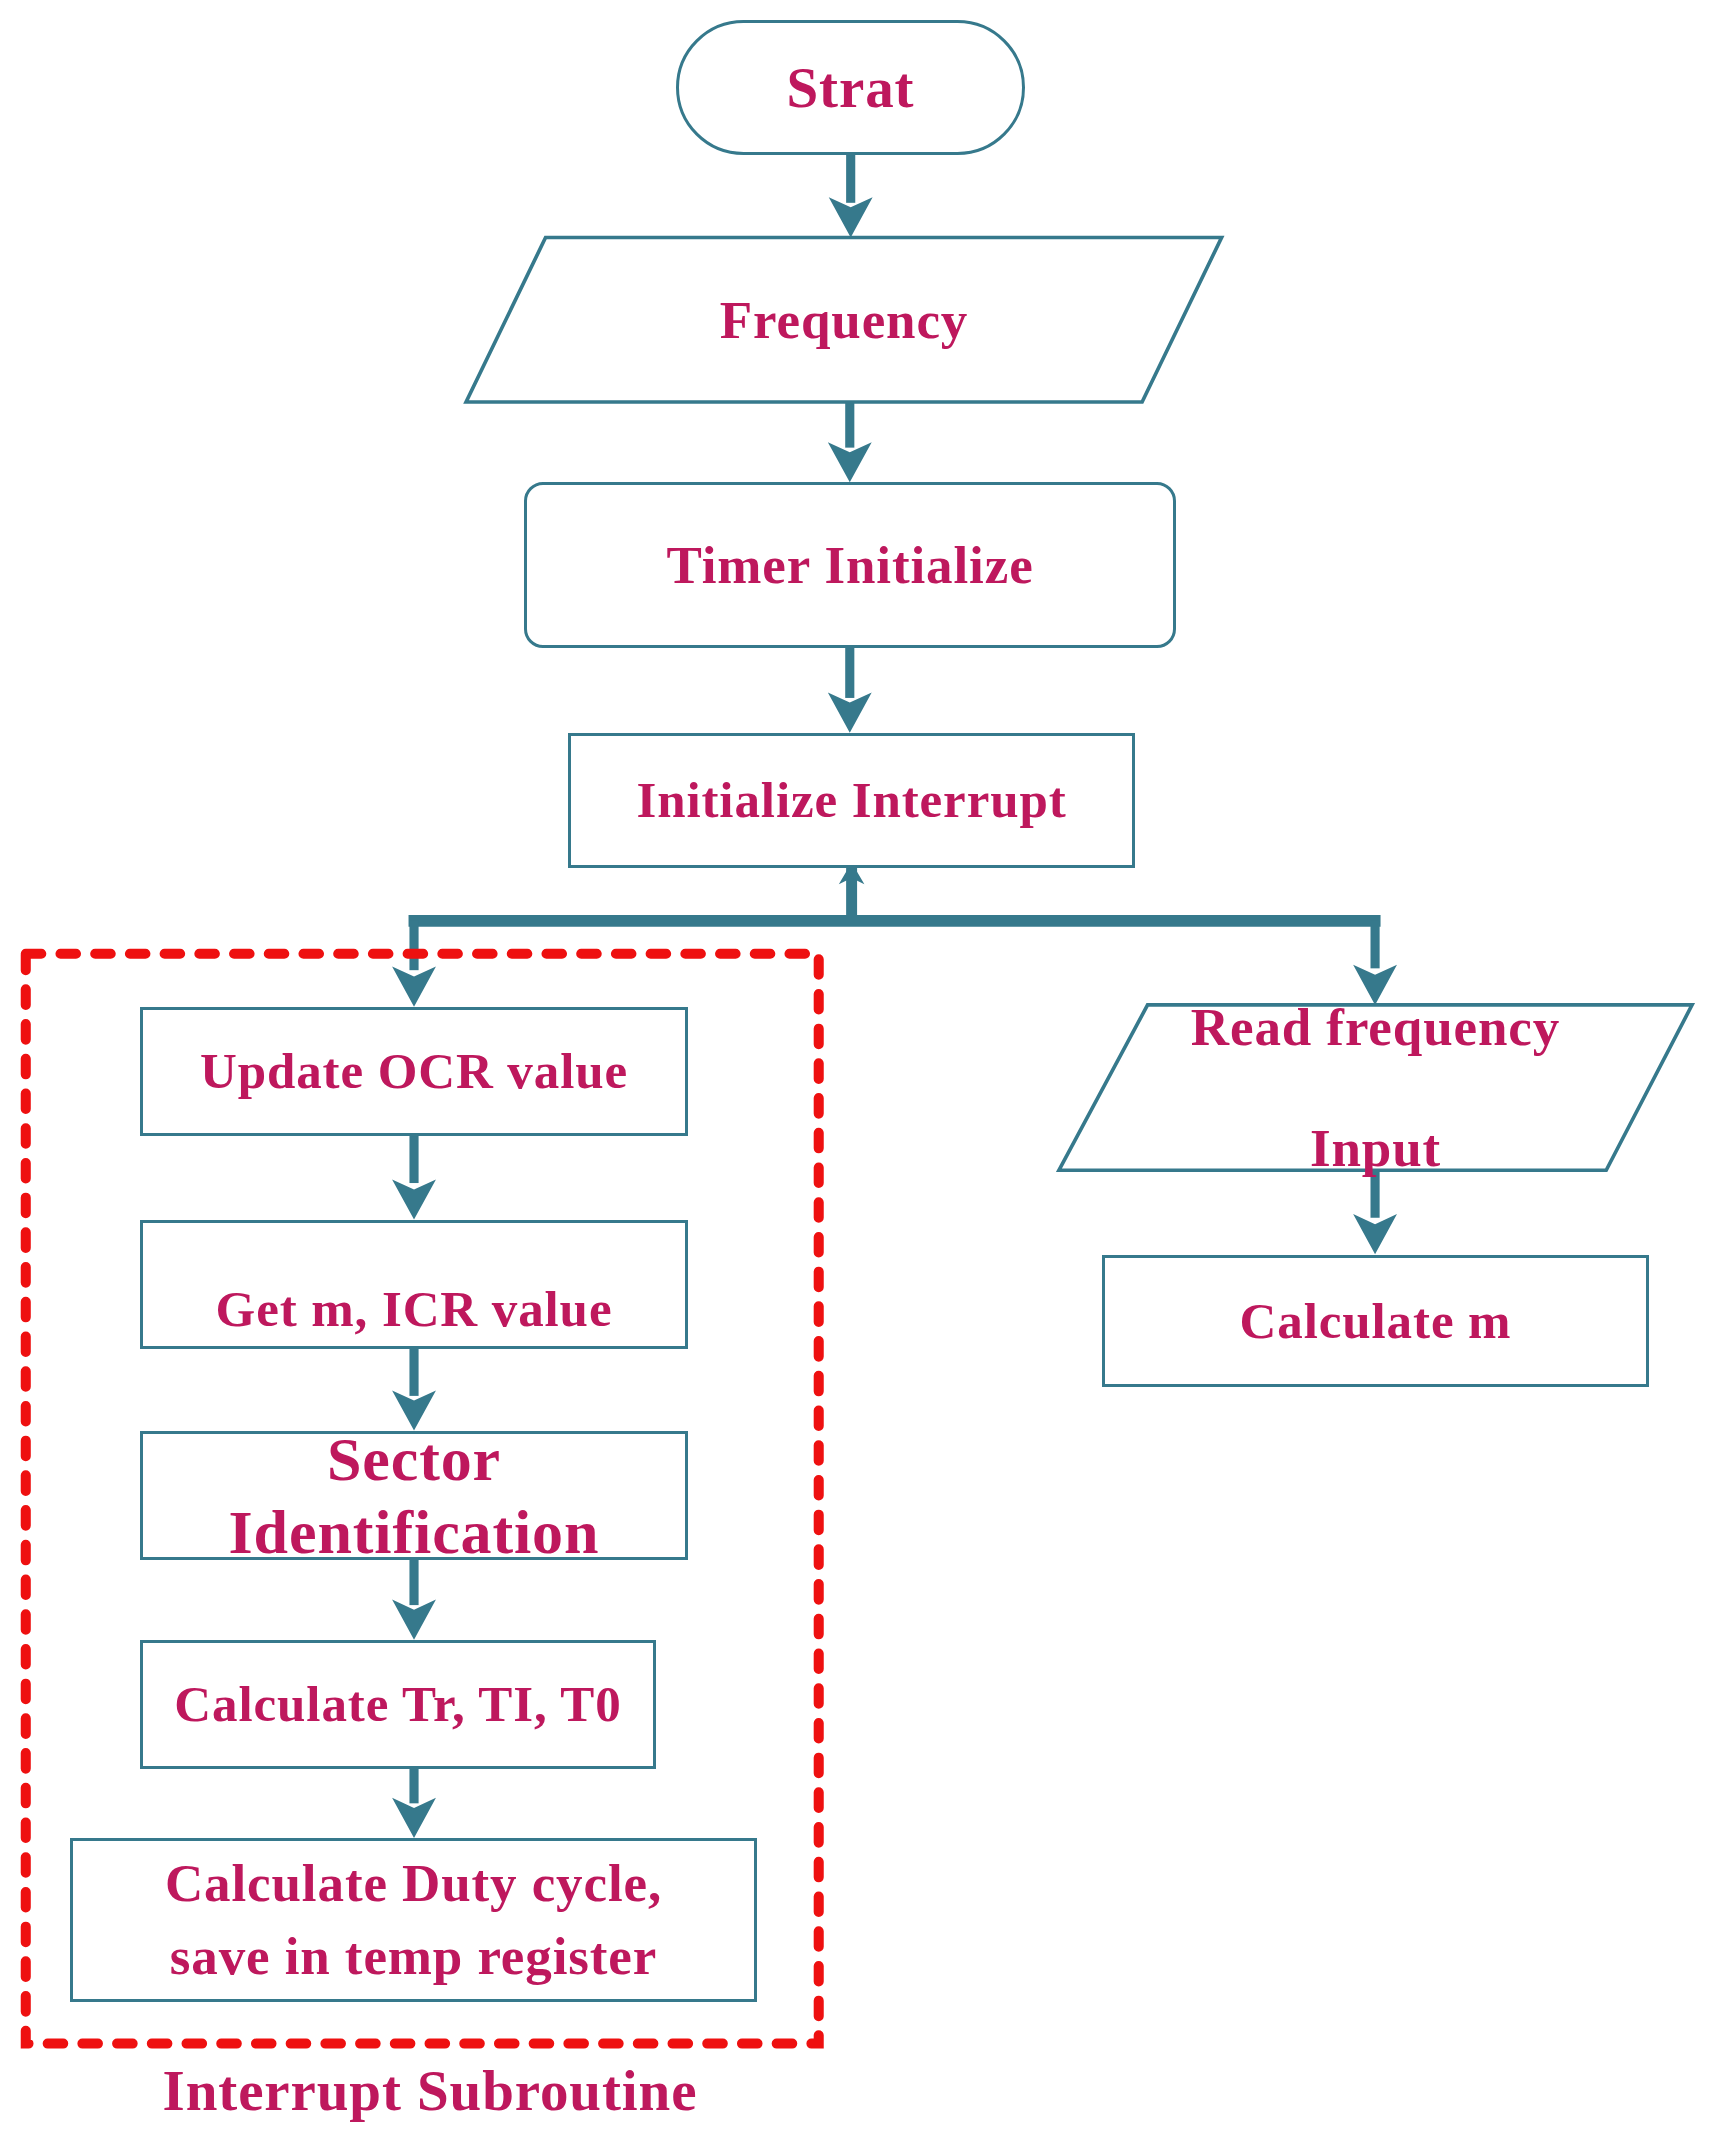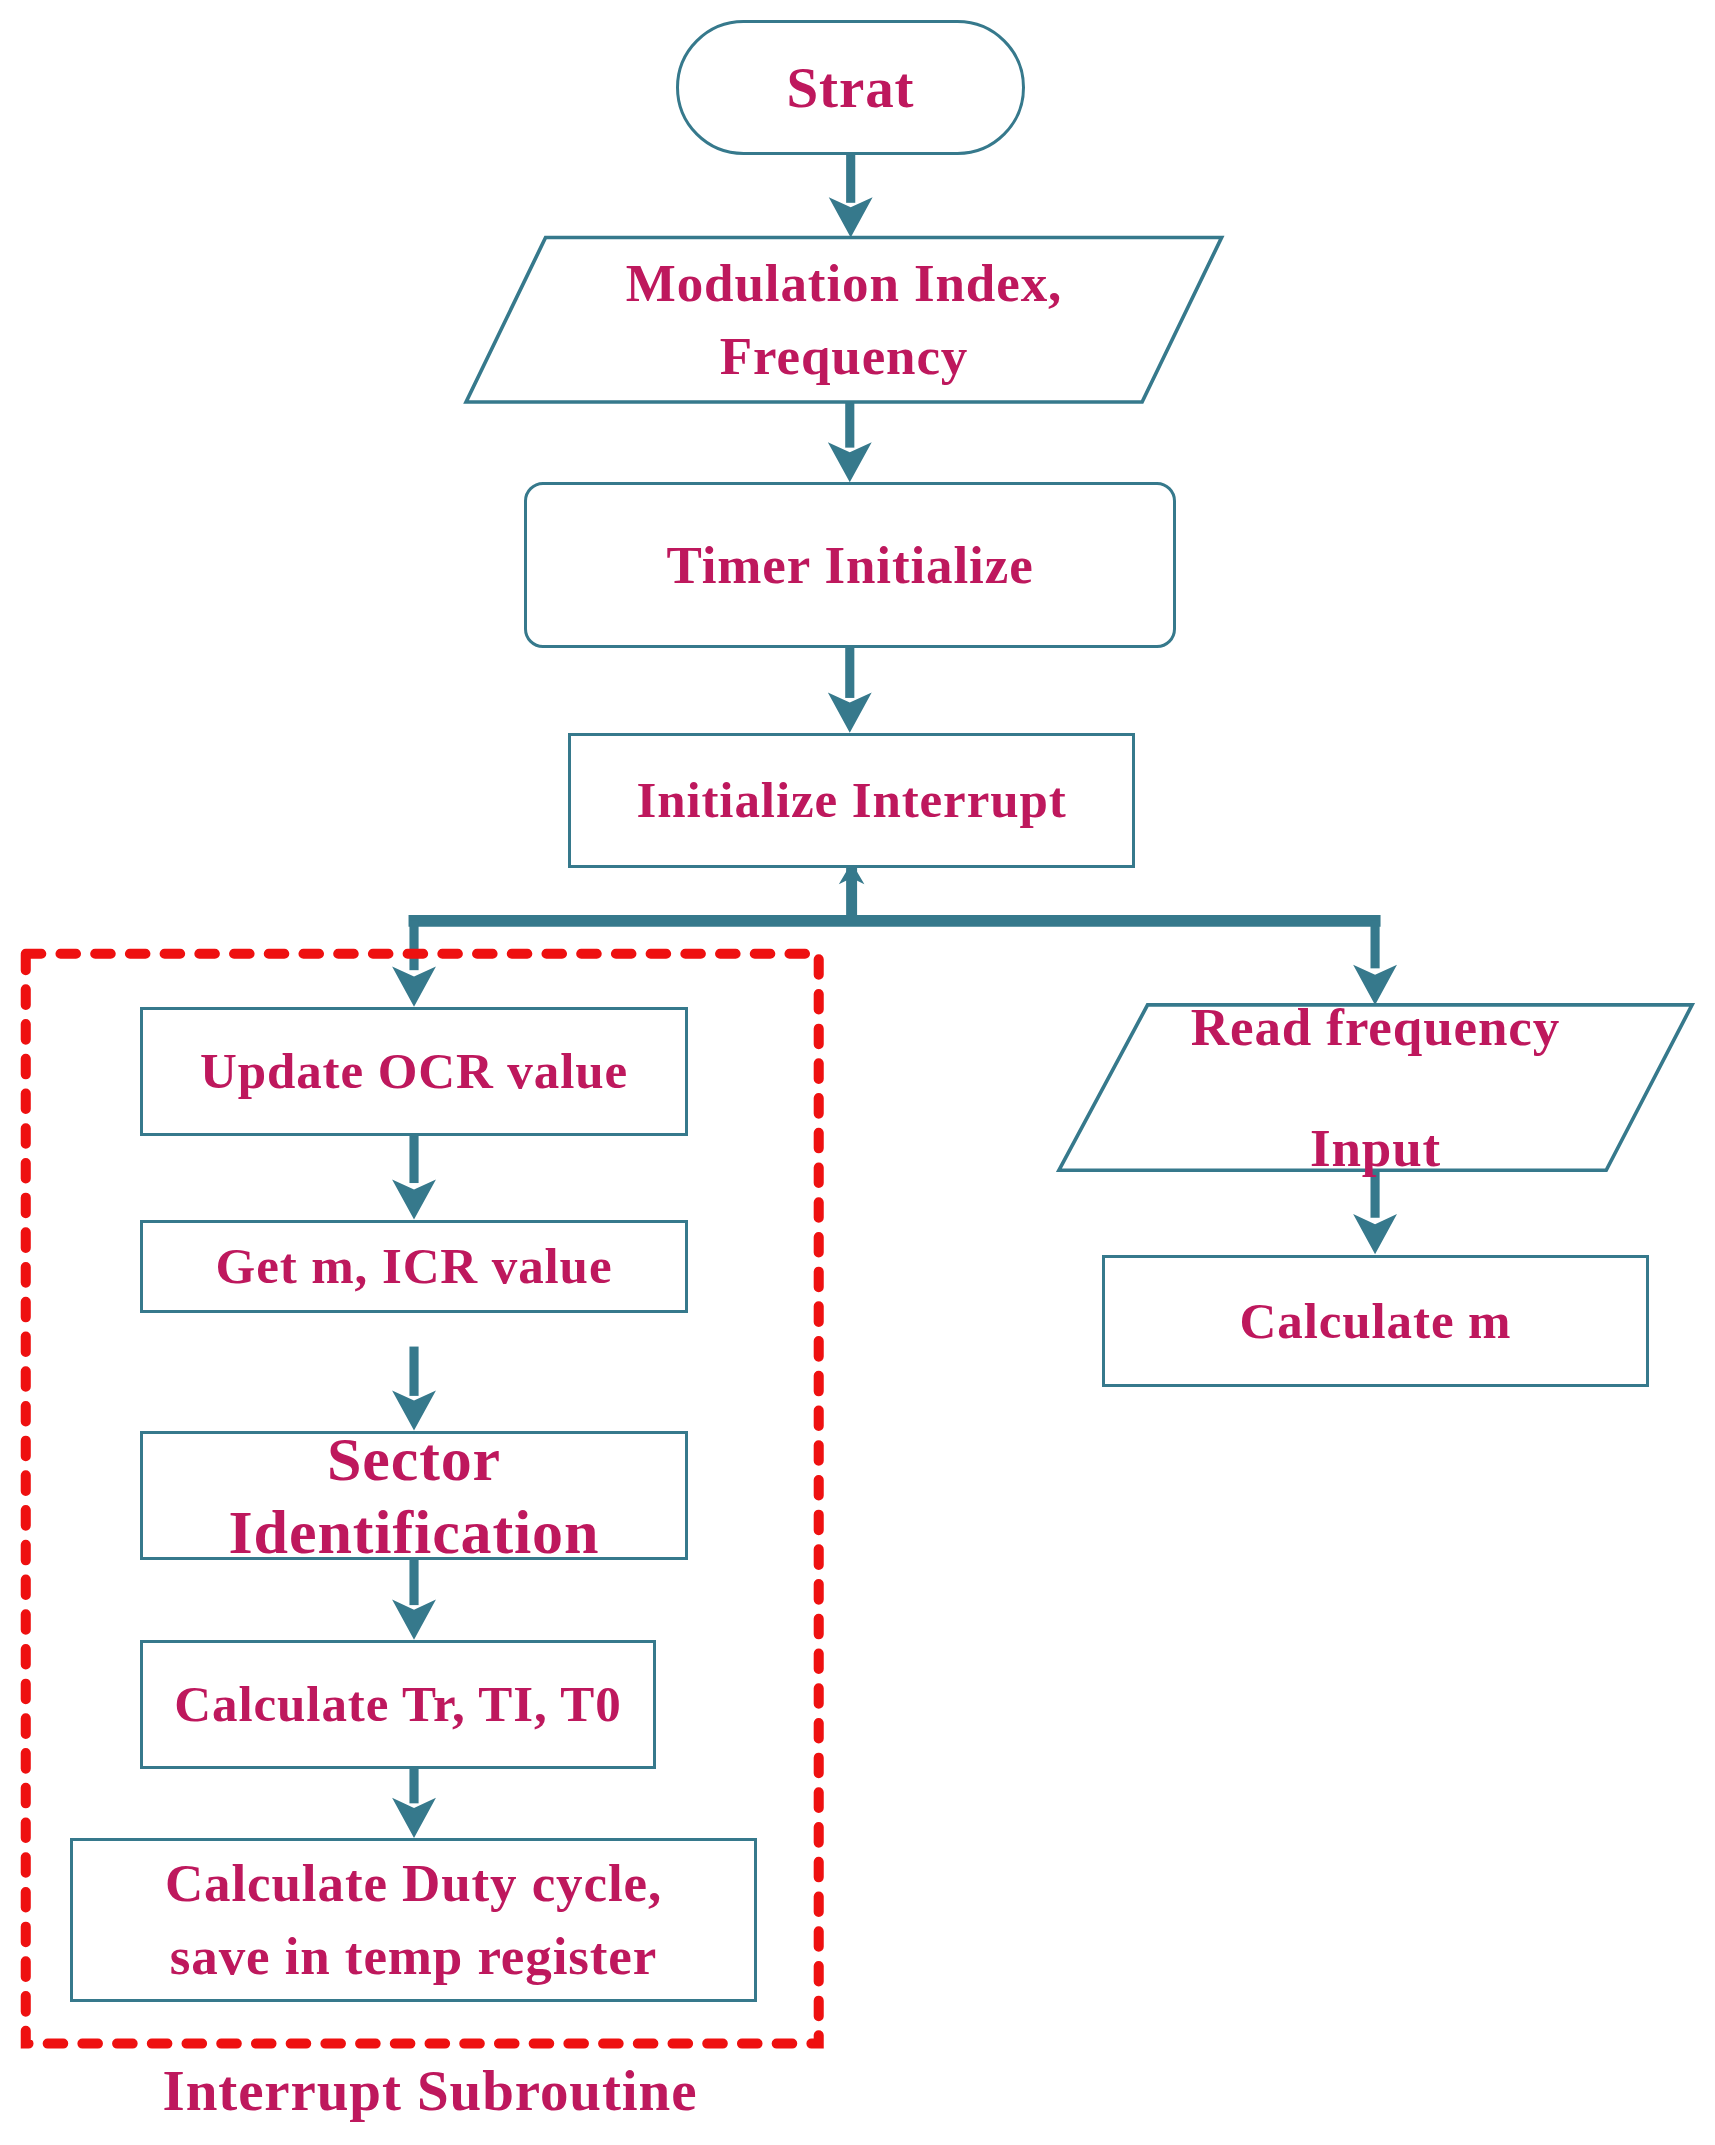--- a/index.html
+++ b/index.html
@@ -105,37 +105,36 @@
     <polygon points="1256,1100 1852,1100 1758,1281 1159,1281" fill="#ffffff" stroke="#36798C" stroke-width="4"></polygon>
 
     <rect x="28" y="1044" width="868" height="1193" fill="none" stroke="#EE1010" stroke-width="11" stroke-dasharray="17 21" stroke-linecap="round"></rect>
   </svg>
 
   <div class="node stadium" style="left:676px; top:20px; width:349px; height:135px;">
     <span>Strat</span>
   </div>
 
   <div class="textonly" style="left:466px; top:238px; width:756px; height:164px; font-size:53px;">
-    <span>Modulation Index,</span>
     <span>Frequency</span>
   </div>
 
   <div class="node" style="left:524px; top:482px; width:652px; height:166px; font-size:53px;border-radius:19px;">
     <span>Timer Initialize</span>
   </div>
 
   <div class="node" style="left:568px; top:733px; width:567px; height:135px;">
     <span>Initialize Interrupt</span>
   </div>
 
   <div class="node" style="left:140px; top:1007px; width:548px; height:129px;">
     <span>Update OCR value</span>
   </div>
 
-  <div class="node" style="left:140px; top:1220px; width:548px; height:93px;">
+  <div class="node" style="left:140px; top:1220px; width:548px; height:129px;justify-content:flex-end;">
     <span>Get m, ICR value</span>
   </div>
 
   <div class="node" style="left:140px; top:1431px; width:548px; height:129px; font-size:62px;">
     <span>Sector Identification</span>
   </div>
 
   <div class="node" style="left:140px; top:1640px; width:516px; height:129px;">
     <span>Calculate Tr, TI, T0</span>
   </div>

